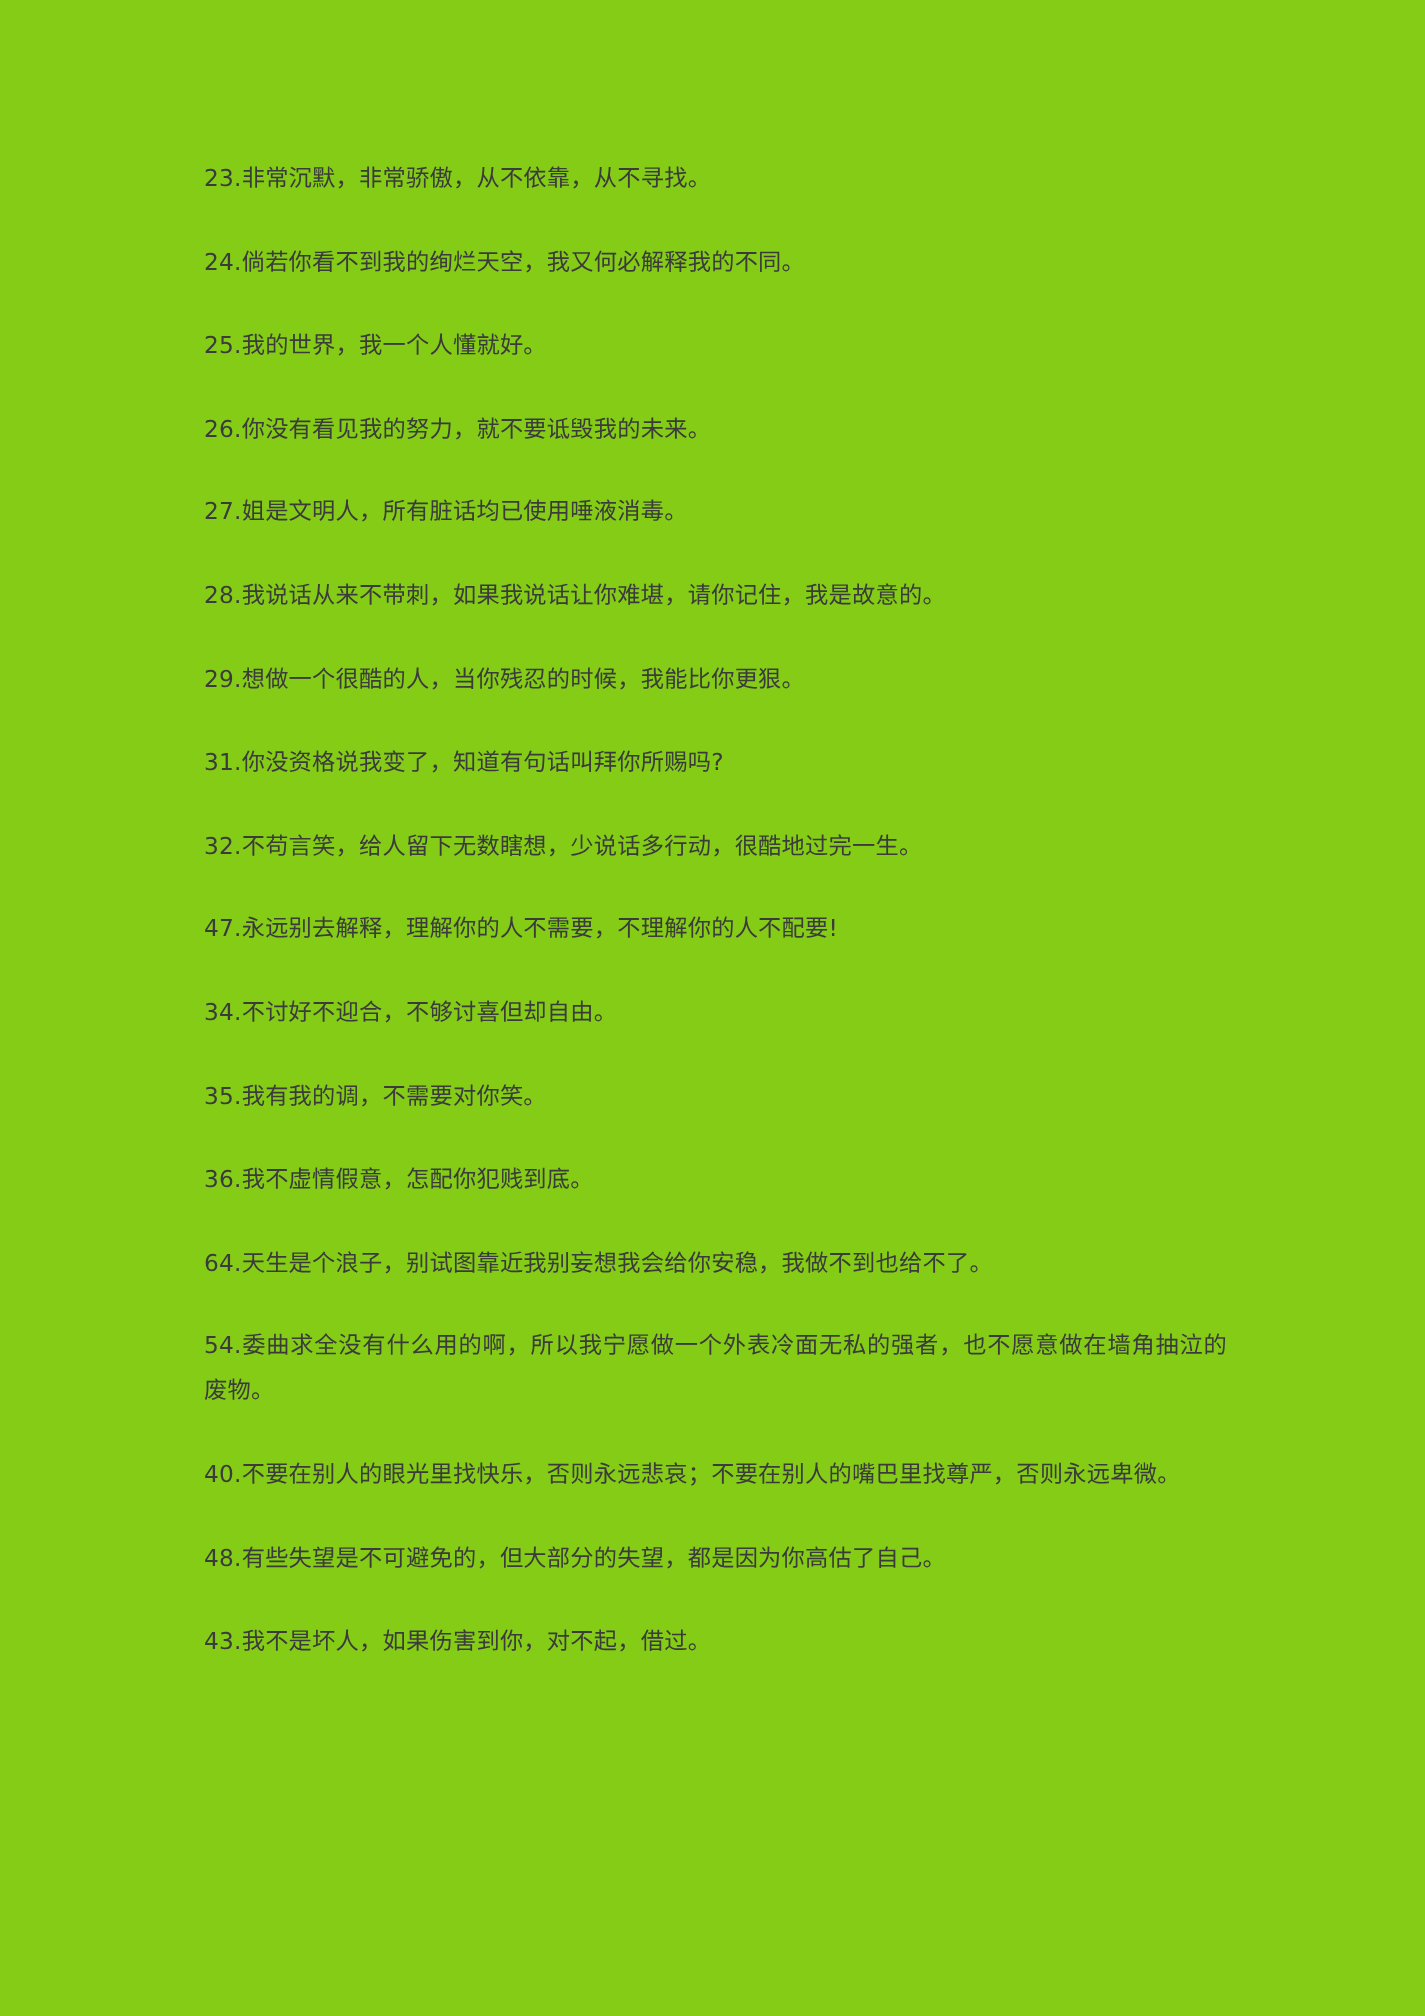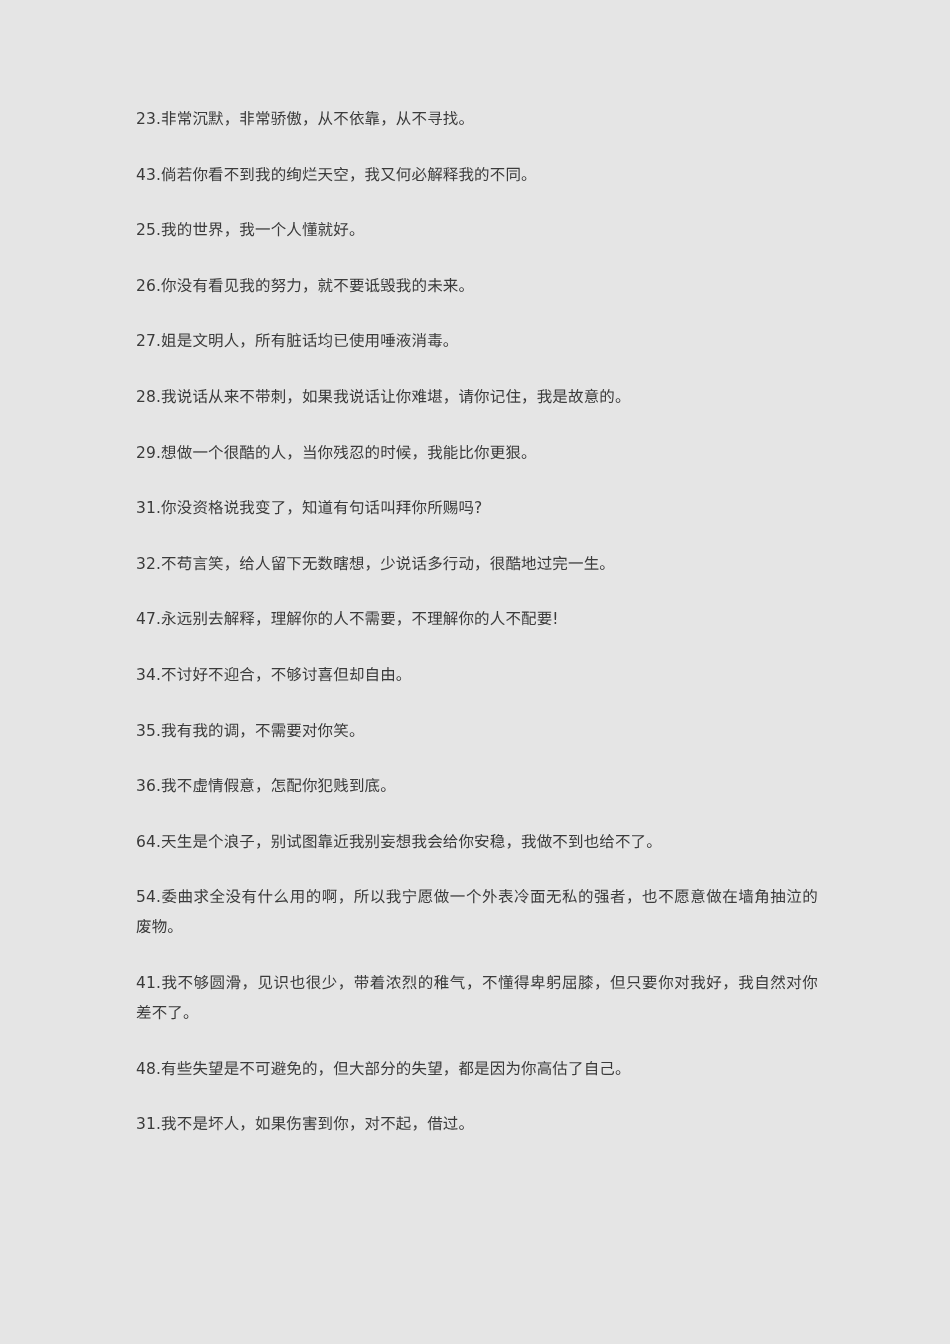--- a/index.html
+++ b/index.html
@@ -12,21 +12,21 @@
     width: 950px;
     height: 1344px;
     overflow: hidden;
     font-family: "DejaVu Sans", "Liberation Sans", sans-serif;
   }
 
   .page {
     position: relative;
     width: 950px;
     height: 1344px;
-    background: #e5e5e5;
+    background: #84cc16;
     box-sizing: border-box;
     padding-left: 46px;
   }
 
   .doc-body {
     position: absolute;
     left: 136px;
     top: 104px;
     width: 682px;
   }
@@ -46,31 +46,31 @@
   .para:last-child {
     margin-bottom: 0;
   }
 </style>
 </head>
 <body>
 
 <div class="page">
   <div class="doc-body">
       <p class="para">23.非常沉默，非常骄傲，从不依靠，从不寻找。</p>
-      <p class="para">43.倘若你看不到我的绚烂天空，我又何必解释我的不同。</p>
+      <p class="para">24.倘若你看不到我的绚烂天空，我又何必解释我的不同。</p>
       <p class="para">25.我的世界，我一个人懂就好。</p>
       <p class="para">26.你没有看见我的努力，就不要诋毁我的未来。</p>
       <p class="para">27.姐是文明人，所有脏话均已使用唾液消毒。</p>
       <p class="para">28.我说话从来不带刺，如果我说话让你难堪，请你记住，我是故意的。</p>
       <p class="para">29.想做一个很酷的人，当你残忍的时候，我能比你更狠。</p>
       <p class="para">31.你没资格说我变了，知道有句话叫拜你所赐吗?</p>
       <p class="para">32.不苟言笑，给人留下无数瞎想，少说话多行动，很酷地过完一生。</p>
       <p class="para">47.永远别去解释，理解你的人不需要，不理解你的人不配要!</p>
       <p class="para">34.不讨好不迎合，不够讨喜但却自由。</p>
       <p class="para">35.我有我的调，不需要对你笑。</p>
       <p class="para">36.我不虚情假意，怎配你犯贱到底。</p>
       <p class="para">64.天生是个浪子，别试图靠近我别妄想我会给你安稳，我做不到也给不了。</p>
       <p class="para">54.委曲求全没有什么用的啊，所以我宁愿做一个外表冷面无私的强者，也不愿意做在墙角抽泣的废物。</p>
-      <p class="para">41.我不够圆滑，见识也很少，带着浓烈的稚气，不懂得卑躬屈膝，但只要你对我好，我自然对你差不了。</p>
+      <p class="para">40.不要在别人的眼光里找快乐，否则永远悲哀；不要在别人的嘴巴里找尊严，否则永远卑微。</p>
       <p class="para">48.有些失望是不可避免的，但大部分的失望，都是因为你高估了自己。</p>
-      <p class="para">31.我不是坏人，如果伤害到你，对不起，借过。</p>
+      <p class="para">43.我不是坏人，如果伤害到你，对不起，借过。</p>
     </div>
 </div>
 
 </body></html>

